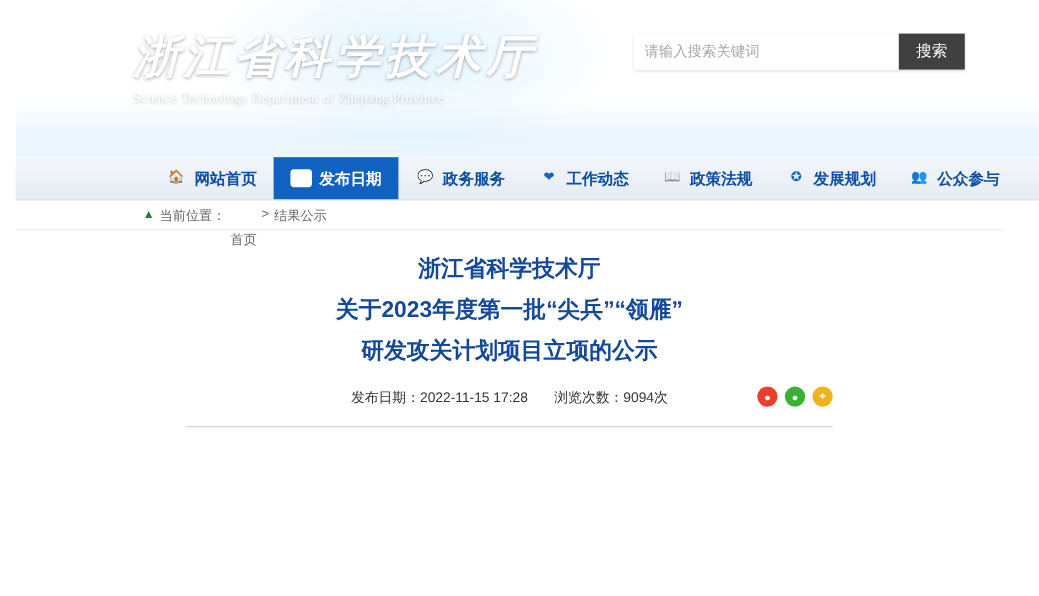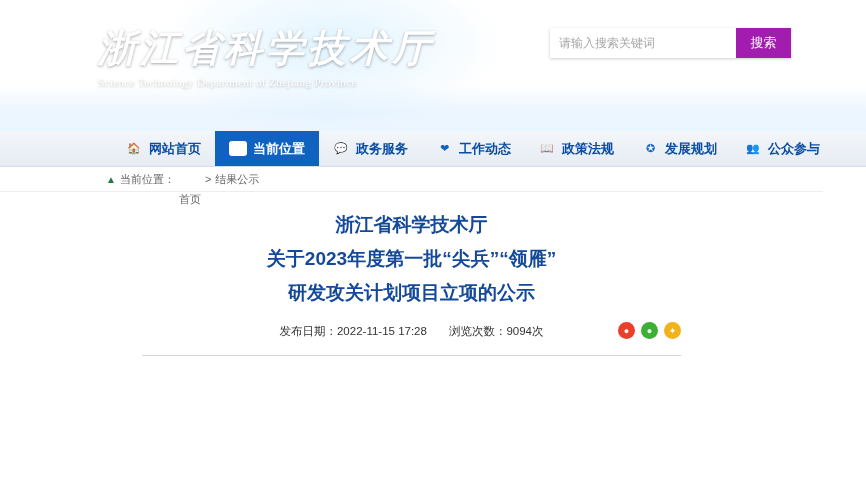--- a/index.html
+++ b/index.html
@@ -2,21 +2,21 @@
 <html><head>
 <meta charset="utf-8">
 <style>
   html,body{margin:0;padding:0;}
   body{
     width:866px;height:497px;overflow:hidden;
     background:#ffffff;
     font-family:"Liberation Sans","DejaVu Sans",sans-serif;
     color:#222;
   }
-  .page{position:relative;width:823px;height:497px;}
+  .page{position:relative;width:823px;height:497px;padding-left:13px;}
 
   
   .banner{
     position:relative;height:131px;width:866px;
     background:
       radial-gradient(ellipse 300px 120px at 270px 30px, rgba(120,200,255,.55) 0%, rgba(120,200,255,0) 70%),
       radial-gradient(ellipse 420px 160px at 620px 10px, rgba(90,170,245,.45) 0%, rgba(90,170,245,0) 72%),
       linear-gradient(180deg,#0a4da2 0%,#0d57ad 35%,#0b4a9c 70%,#08general 100%),
       linear-gradient(180deg,#0a4da2 0%,#0d57ad 35%,#0b4a9c 70%,#083d85 100%);
     overflow:hidden;
@@ -49,23 +49,24 @@
     position:absolute;right:75px;top:28px;display:flex;height:30px;
     box-shadow:0 1px 3px rgba(0,0,0,.2);
   }
   .searchbox input{
     width:186px;height:30px;border:none;outline:none;padding:0 9px;
     font-size:12px;color:#555;background:#fff;box-sizing:border-box;
     font-family:"Liberation Sans","DejaVu Sans",sans-serif;
   }
   .searchbox input::placeholder{color:#a8a8a8;}
   .search-btn{
-    width:55px;height:30px;background:#a21caf;color:#fff;border:none;
+    width:55px;height:30px;background:#404040;color:#fff;border:none;
     font-size:13px;cursor:pointer;
     font-family:"Liberation Sans","DejaVu Sans",sans-serif;
+    margin-left:35px;
   }
 
   
   .nav{
     position:relative;height:36px;width:866px;
     background:linear-gradient(180deg,#f3f6fa 0%,#e6ecf3 100%);
     border-bottom:1px solid #d4dde6;
     display:flex;align-items:stretch;padding-left:112px;box-sizing:border-box;
   }
   .nav-item{
@@ -142,21 +143,21 @@
     </div>
   </div>
 
   <div class="nav">
     <div class="nav-item">
       <span class="nav-ico">🏠</span>
       <span>网站首页</span>
     </div>
     <div class="nav-item active">
       <span class="nav-ico badge-ico">☰</span>
-      <span>当前位置</span>
+      <span>发布日期</span>
     </div>
     <div class="nav-item">
       <span class="nav-ico">💬</span>
       <span>政务服务</span>
     </div>
     <div class="nav-item">
       <span class="nav-ico">❤</span>
       <span>工作动态</span>
     </div>
     <div class="nav-item">

